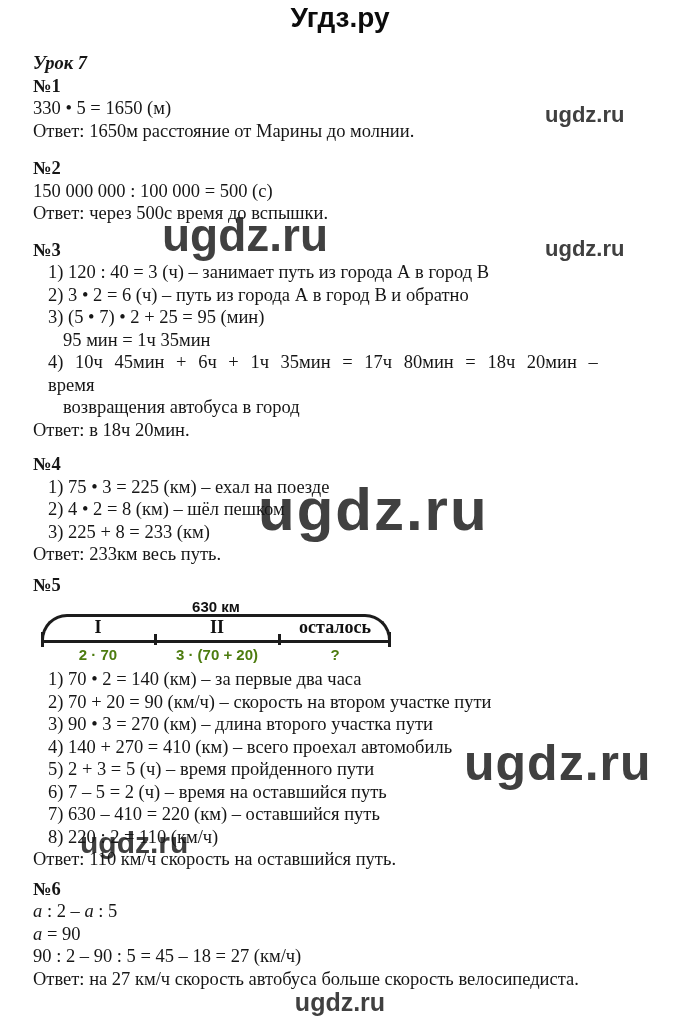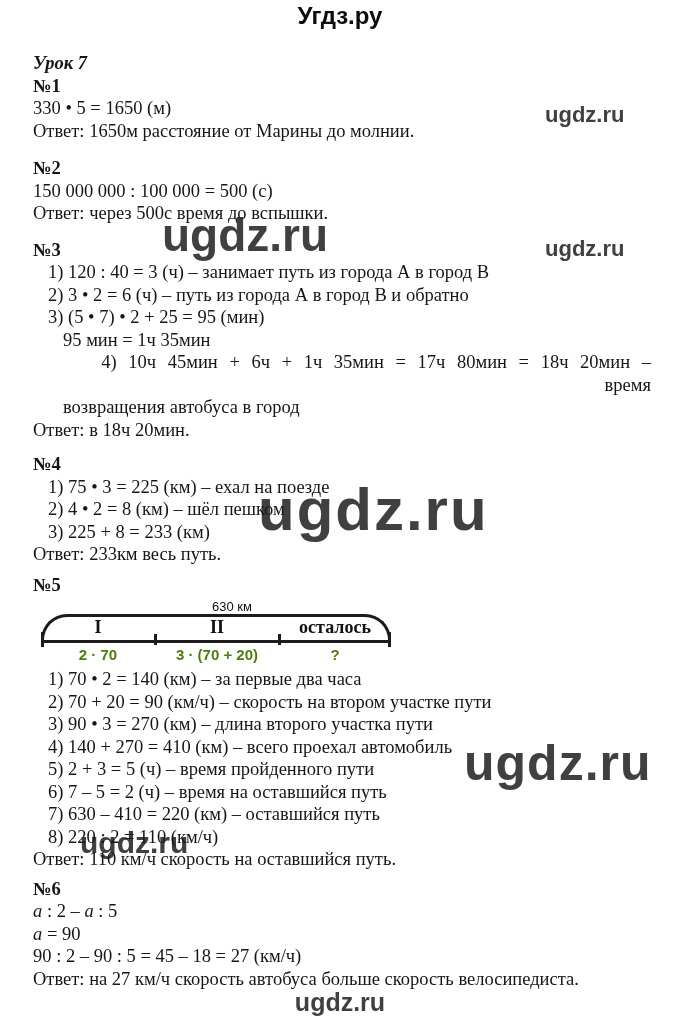--- a/index.html
+++ b/index.html
@@ -2,21 +2,21 @@
 <html><head>
 <meta charset="utf-8">
 <style>
   html,body{margin:0;padding:0;background:#888;}
   .page{
     position:relative;width:680px;height:1023px;background:#ffffff;
     overflow:hidden;font-family:"Liberation Serif",serif;color:#161616;
   }
   .site-title{
     position:absolute;top:2px;left:0;right:0;text-align:center;
-    font-family:"Liberation Sans",sans-serif;font-weight:bold;font-size:24px;color:#0c0c0c;
+    font-family:"Liberation Sans",sans-serif;font-weight:bold;font-size:28px;color:#0c0c0c;
   }
   .wm{
     position:absolute;font-family:"Liberation Sans",sans-serif;font-weight:bold;
     color:#404040;line-height:1;white-space:nowrap;
   }
   .wm-r1{top:104px;left:545px;font-size:22px;}
   .wm-big1{top:212px;left:162px;font-size:46px;}
   .wm-r2{top:238px;left:545px;font-size:22px;}
   .wm-big2{top:480px;left:258px;font-size:60px;letter-spacing:2px;}
   .wm-big3{top:738px;left:464px;font-size:50px;letter-spacing:1px;}
@@ -28,27 +28,27 @@
   }
   .lesson-title{font-weight:bold;font-style:italic;}
   .prob-num{font-weight:bold;}
   .p2{margin-top:15px;}
   .p3{margin-top:14px;}
   .p4{margin-top:12px;}
   .p5{margin-top:8px;}
   .p6{margin-top:7px;}
   .item{padding-left:15px;}
   .cont{padding-left:30px;}
-  .spread{word-spacing:7px;text-align:right;}
+  .spread{word-spacing:7px;}
   .it{font-style:italic;}
   
   .diagram{position:relative;height:64px;width:354px;margin:4px 0 4px 8px;}
   .d-total{
-    position:absolute;top:-4px;left:16px;width:350px;text-align:center;
-    font-family:"Liberation Sans",sans-serif;font-weight:normal;font-size:13px;color:#111;
+    position:absolute;top:-4px;left:0;width:350px;text-align:center;
+    font-family:"Liberation Sans",sans-serif;font-weight:bold;font-size:15px;color:#111;
   }
   .d-bracket{
     position:absolute;top:14px;left:0;width:344px;height:26px;
     border-top:3px solid #1c1c1c;border-left:3px solid #1c1c1c;border-right:3px solid #1c1c1c;
     border-radius:26px 26px 0 0;
   }
   .d-line{position:absolute;top:40px;left:0;width:350px;border-top:3px solid #1c1c1c;}
   .d-tick{position:absolute;background:#1c1c1c;width:3px;}
   .d-tick-end{top:32px;height:15px;}
   .d-tick-mid{top:34px;height:11px;}

